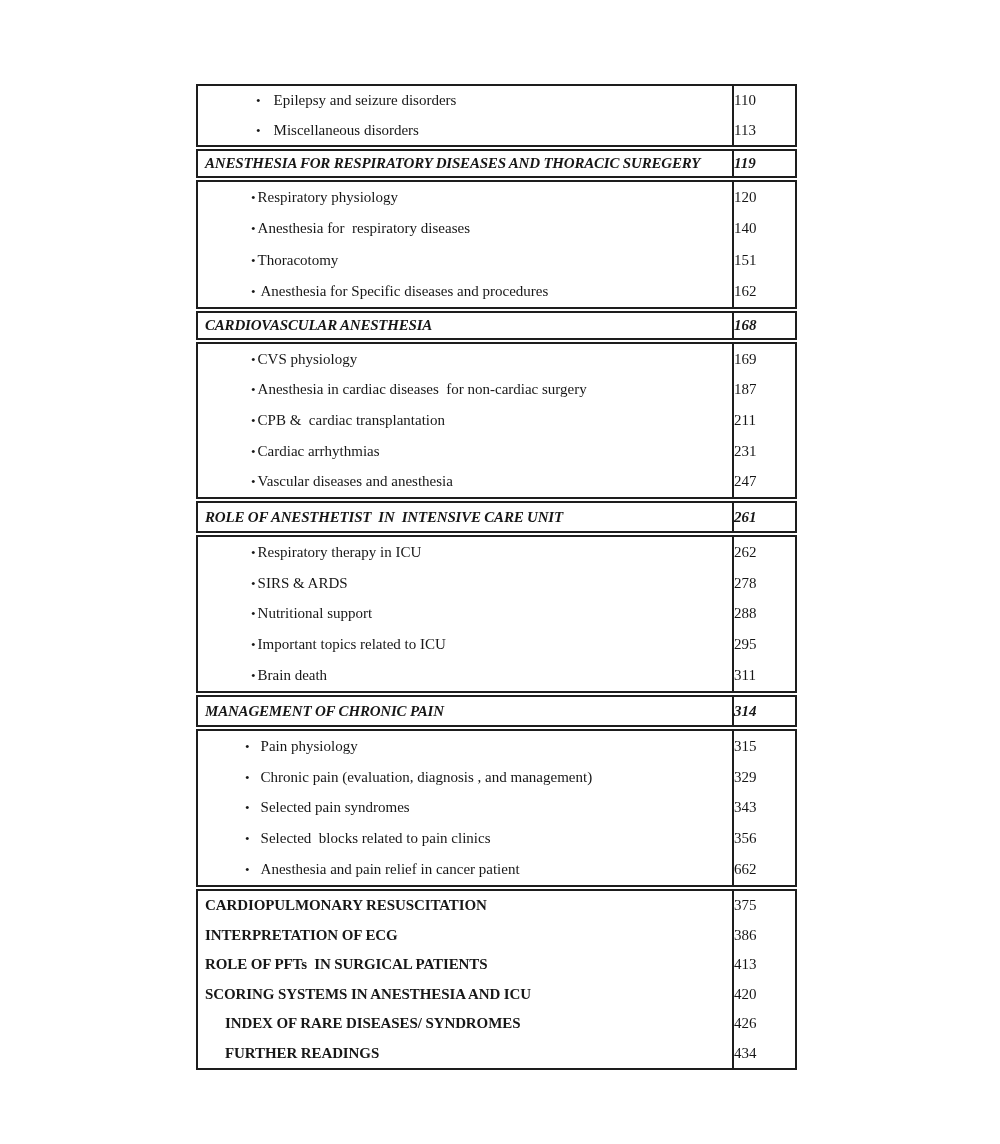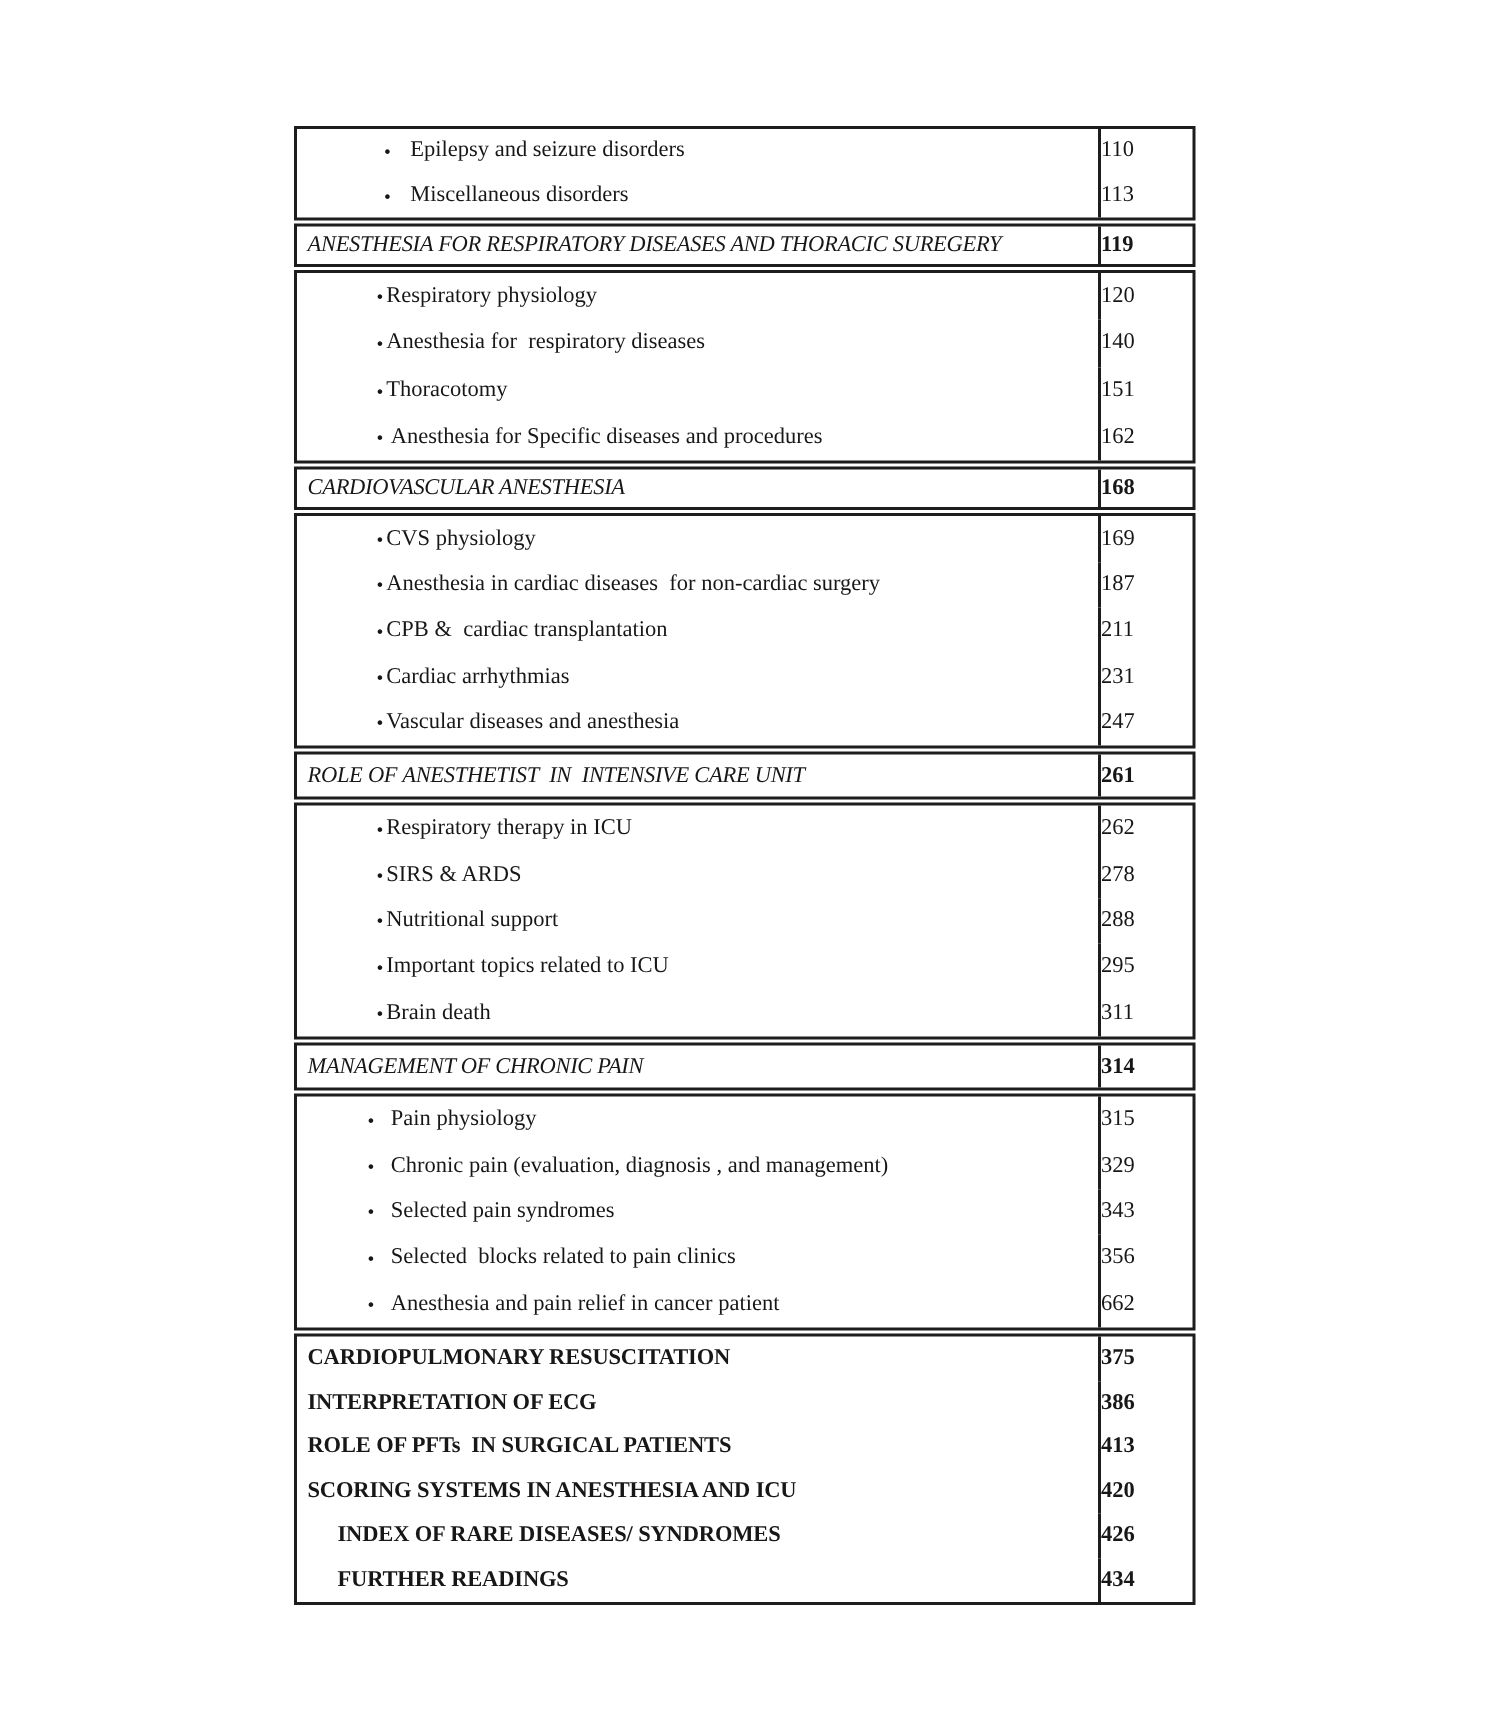--- a/index.html
+++ b/index.html
@@ -47,30 +47,30 @@
     white-space: pre; overflow: hidden;
     font-size: 15px;
   }
   .cell-page {
     border-left: 2px solid var(--line, #1d1d1d);
     display: flex; align-items: center;
     font-size: 15px;
   }
   
   .header .cell-label {
-    font-weight: 400; font-style: italic;
+    font-weight: 700; font-style: italic;
     font-size: 15px; letter-spacing: -0.2px;
   }
-  .header .cell-page { font-weight: 700; }
+  .header .cell-page { font-weight: 700; font-style: italic; }
   
   .headers .cell-label {
     font-weight: 700; 
     font-size: 15px; letter-spacing: -0.1px;
   }
-  .headers .cell-page { font-weight: 700; }
+  .headers .cell-page { font-weight: 400; }
   .headers .row.upright .cell-label { font-style: normal; padding-left: 27px; }
   
   .bullet { line-height: 1; }
   .b-wide  .cell-label { padding-left: 58px; }
   .b-wide  .bullet { margin-right: 13px; font-size: 13px; }
   .b-tight .cell-label { padding-left: 53px; }
   .b-tight .bullet { margin-right: 2px; font-size: 13px; }
   .b-mid   .cell-label { padding-left: 47px; }
   .b-mid   .bullet { margin-right: 11px; font-size: 13px; }
 </style>

